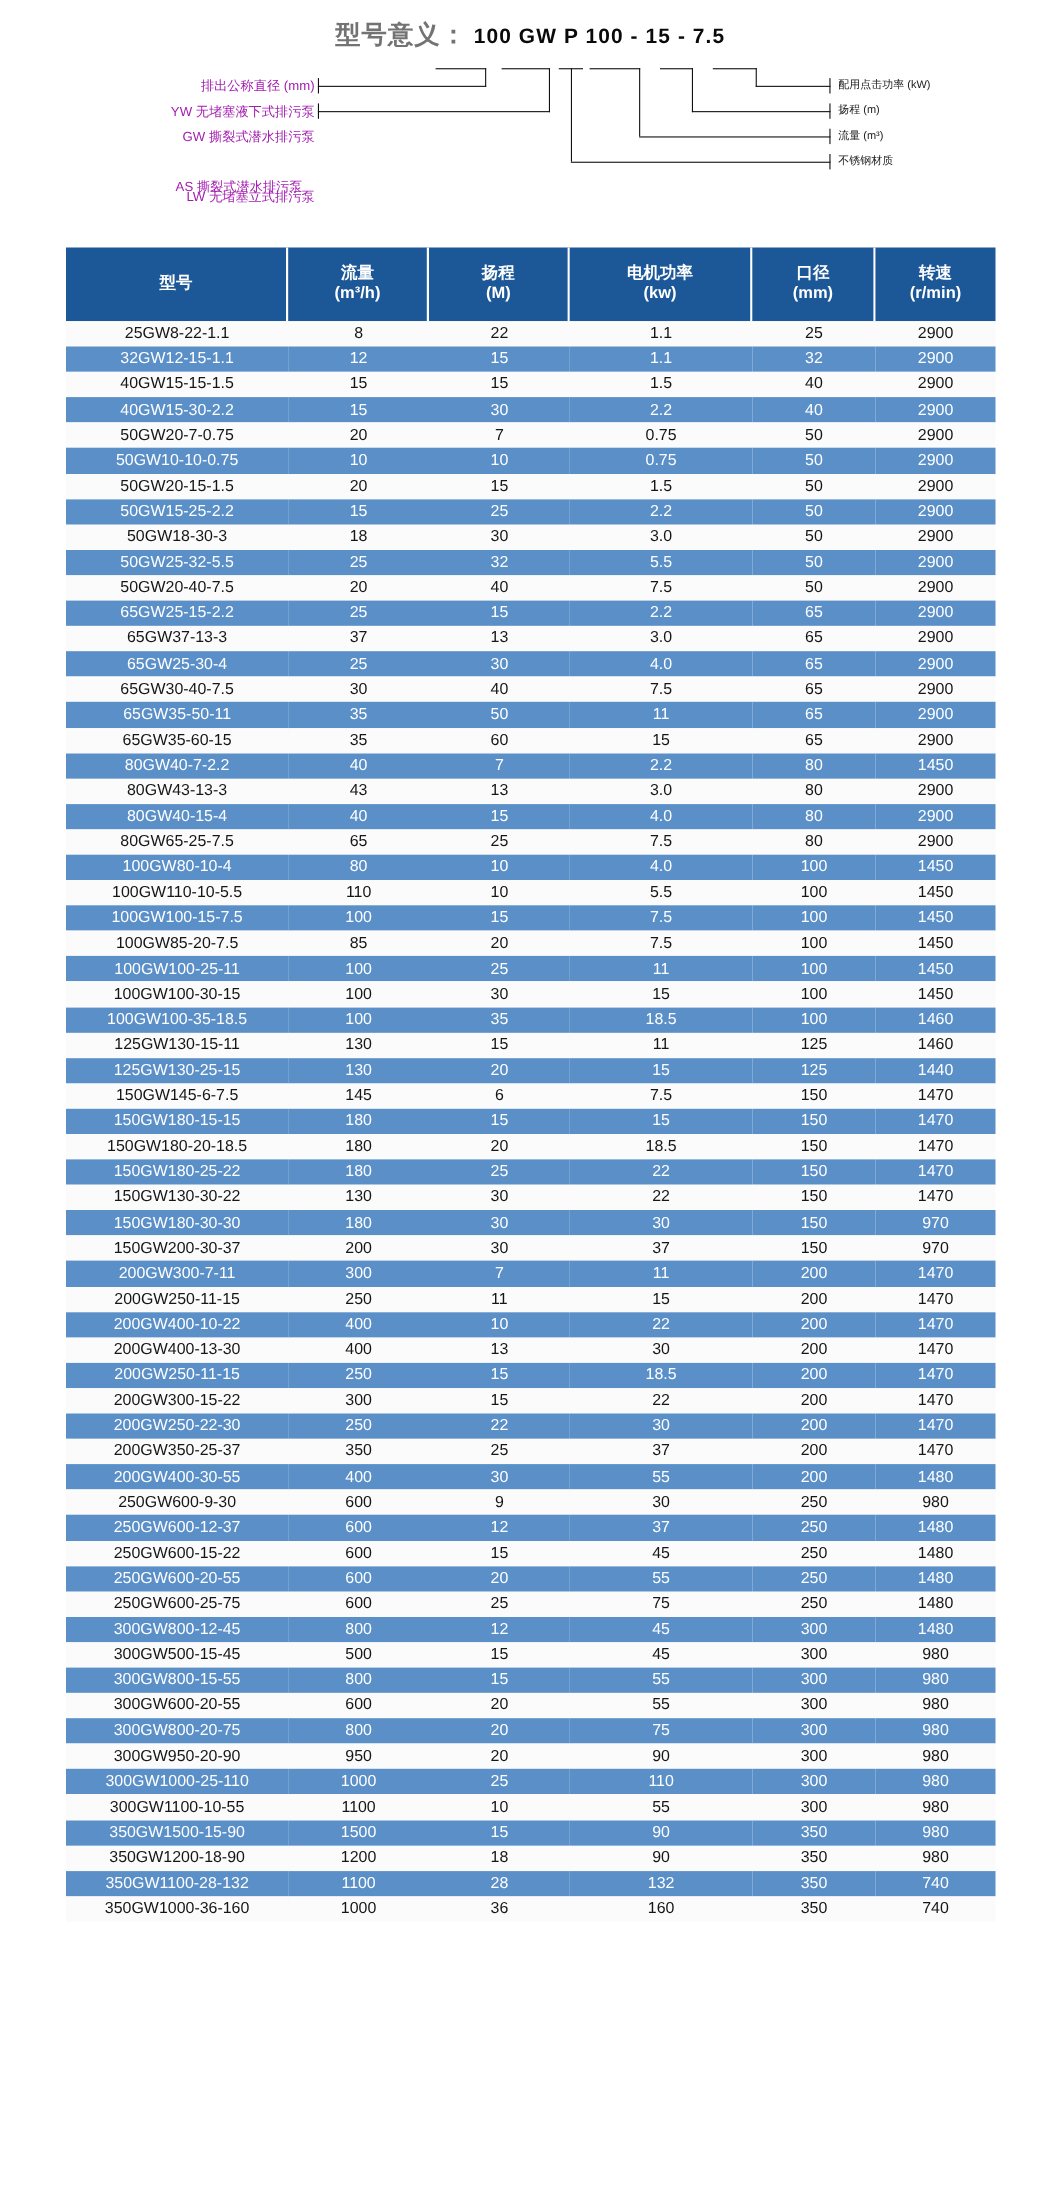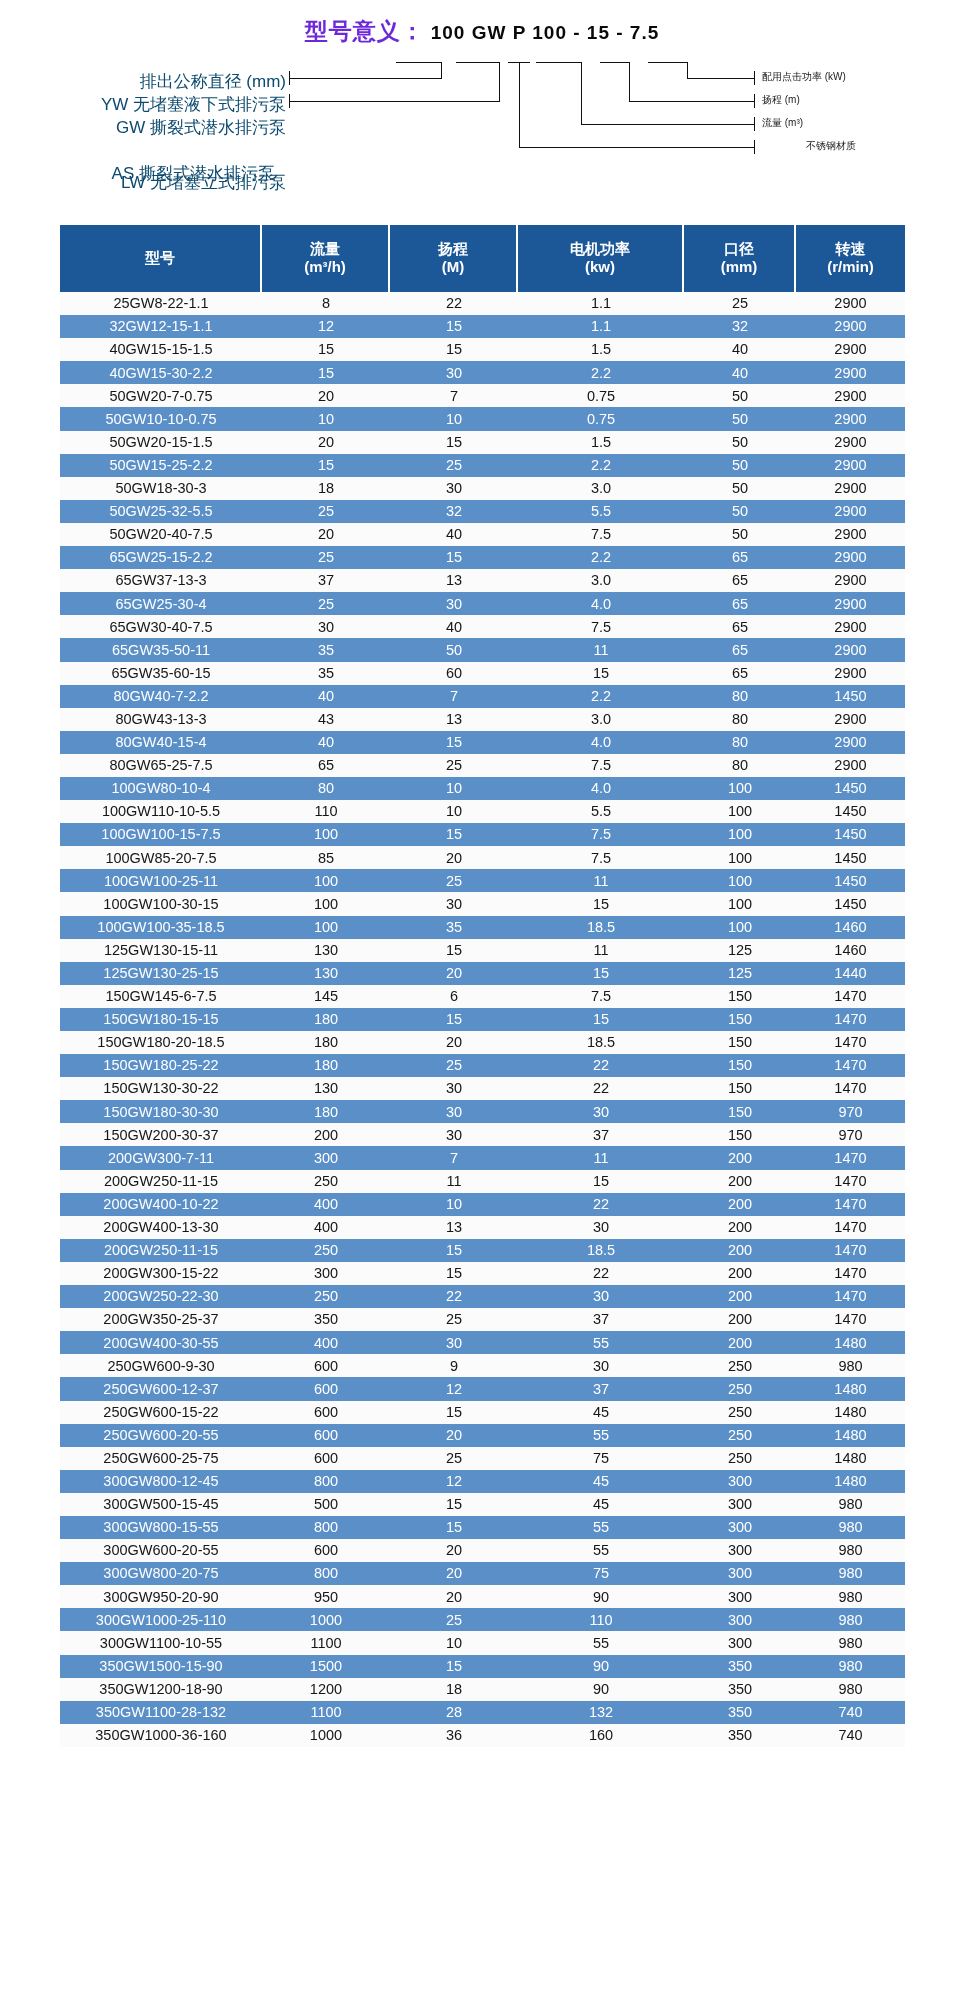--- a/index.html
+++ b/index.html
@@ -12,40 +12,40 @@
   .page{position:relative;width:964px;height:1993px;overflow:hidden;}
 
   
   .diagram{position:relative;width:964px;height:210px;}
 
   .title-row{
     position:absolute;left:0;top:16px;width:964px;
     text-align:center;white-space:nowrap;
   }
   .title-label{
-    color:#6d28d9;font-weight:bold;font-size:23px;letter-spacing:1px;
+    color:#737373;font-weight:bold;font-size:23px;letter-spacing:1px;
     vertical-align:baseline;
     text-align:right;
   }
   .title-model{
     color:#0a0a0a;font-weight:bold;font-size:19px;letter-spacing:1px;
     margin-left:6px;vertical-align:baseline;
   }
 
   
   .tick{position:absolute;height:0;border-top:1.6px solid #111;}
 
   
   .vline{position:absolute;width:0;border-left:1.3px solid #111;}
   .hline{position:absolute;height:0;border-top:1.3px solid #111;}
 
   
   .lbl-left{
     position:absolute;text-align:right;white-space:nowrap;
-    font-size:17px;color:#0c4a6e;font-family:"Liberation Sans","DejaVu Sans",sans-serif;
+    font-size:12px;color:#a21caf;font-family:"Liberation Sans","DejaVu Sans",sans-serif;
   }
   .lbl-right{
     position:absolute;text-align:left;white-space:nowrap;
     font-size:10px;color:#1a1a1a;font-family:"Liberation Sans","DejaVu Sans",sans-serif;
   }
 
   
   .table-wrap{position:absolute;left:60px;top:225px;width:845px;}
   table.spec{
     border-collapse:separate;border-spacing:0;
@@ -145,21 +145,21 @@
 
     <div class="lbl-right" style="left:762px;top:70px;">
       <span>配用点击功率 (kW)</span>
     </div>
     <div class="lbl-right" style="left:762px;top:93px;text-align:right;">
       <span>扬程 (m)</span>
     </div>
     <div class="lbl-right" style="left:762px;top:116px;">
       <span>流量 (m³)</span>
     </div>
-    <div class="lbl-right" style="left:806px;top:139px;">
+    <div class="lbl-right" style="left:762px;top:139px;">
       <span>不锈钢材质</span>
     </div>
 
   </div>
 
   <div class="table-wrap">
     <table class="spec">
       <colgroup>
         <col class="c-model">
           <col class="c-flow">

